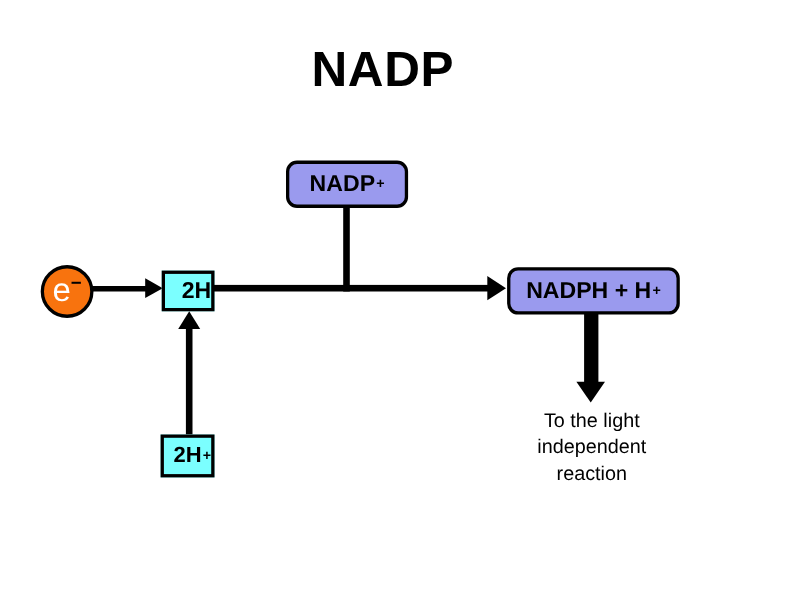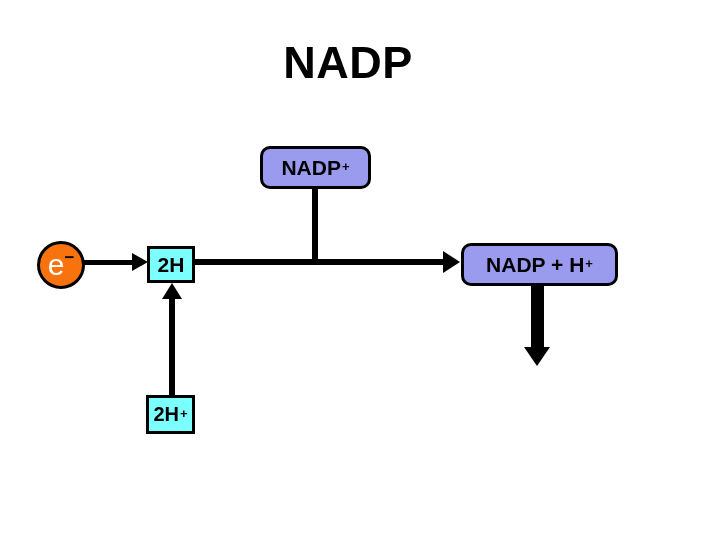--- a/index.html
+++ b/index.html
@@ -9,21 +9,21 @@
   }
   .title{
     position:absolute;left:0;top:37px;width:100%;text-align:center;
     font-size:45px;font-weight:bold;letter-spacing:0.5px;
   }
   .box{
     position:absolute;display:flex;align-items:center;justify-content:center;
     border:3px solid #000;box-sizing:border-box;font-weight:bold;white-space:nowrap;
   }
   .purple{background:#9a9aee;border-radius:10px;}
-  .cyan{background:#7bffff;}
+  .cyan{background:#7bffff;justify-content:flex-end;}
   .nadp-plus{left:260px;top:146px;width:111px;height:43px;font-size:21px;}
   .nadph{left:461px;top:243px;width:157px;height:43px;font-size:21px;}
   .h2{left:147px;top:246px;width:48px;height:37px;font-size:21px;}
   .h2plus{left:146px;top:395px;width:49px;height:39px;font-size:20px;}
   .box sup{font-size:13px;line-height:0;position:relative;top:-1px;margin-left:1px;}
   .electron{
     position:absolute;left:37px;top:241px;width:48px;height:48px;box-sizing:border-box;
     background:#f8730e;border:3px solid #000;border-radius:50%;
     display:flex;align-items:center;justify-content:center;
     color:#ffffff;font-size:30px;font-weight:normal;
@@ -68,27 +68,32 @@
   <div class="head arrow-e-head"></div>
 
   <div class="box cyan h2">
       <span>2H</span>
     </div>
 
   <div class="shaft arrow-main-shaft"></div>
   <div class="head arrow-main-head"></div>
 
   <div class="box purple nadph">
-      <span>NADP + H</span>
+      <span>NADPH + H</span>
       <sup>+</sup>
     </div>
 
   <div class="shaft arrow-down-shaft"></div>
   <div class="head arrow-down-head"></div>
 
+  <div class="note">
+    <div>To the light</div>
+    <div>independent</div>
+    <div>reaction</div>
+  </div>
 
   <div class="shaft arrow-up-shaft"></div>
   <div class="head arrow-up-head"></div>
 
   <div class="box cyan h2plus">
       <span>2H</span>
       <sup>+</sup>
     </div>
 
 </div>

